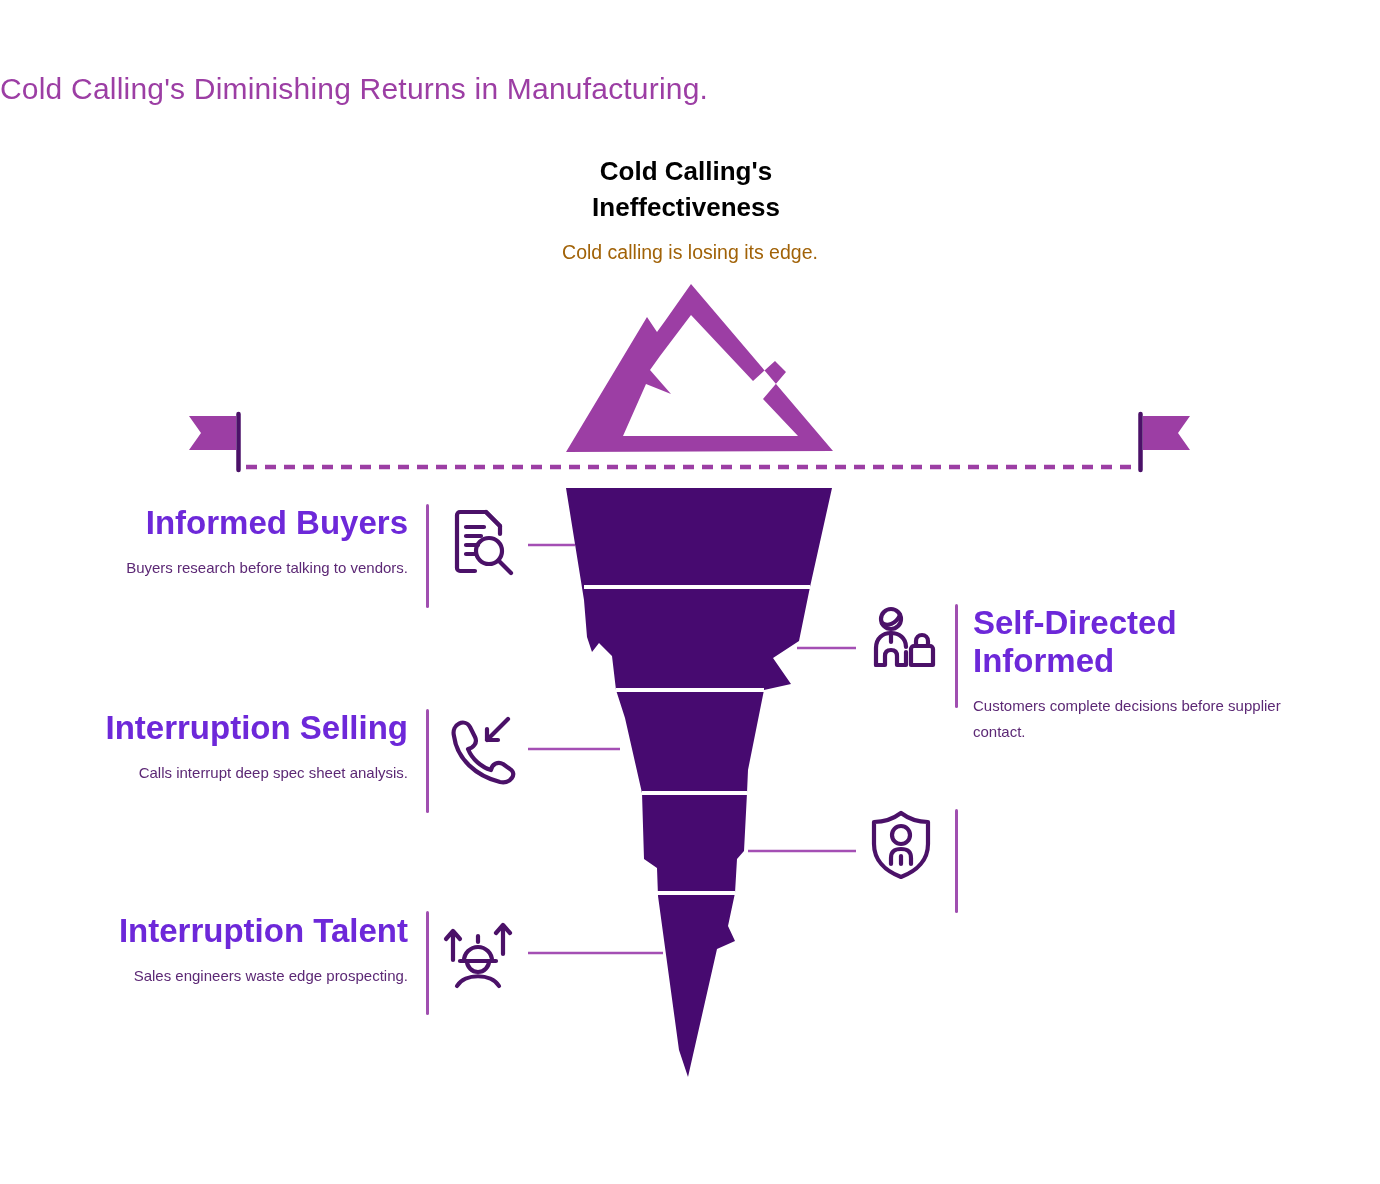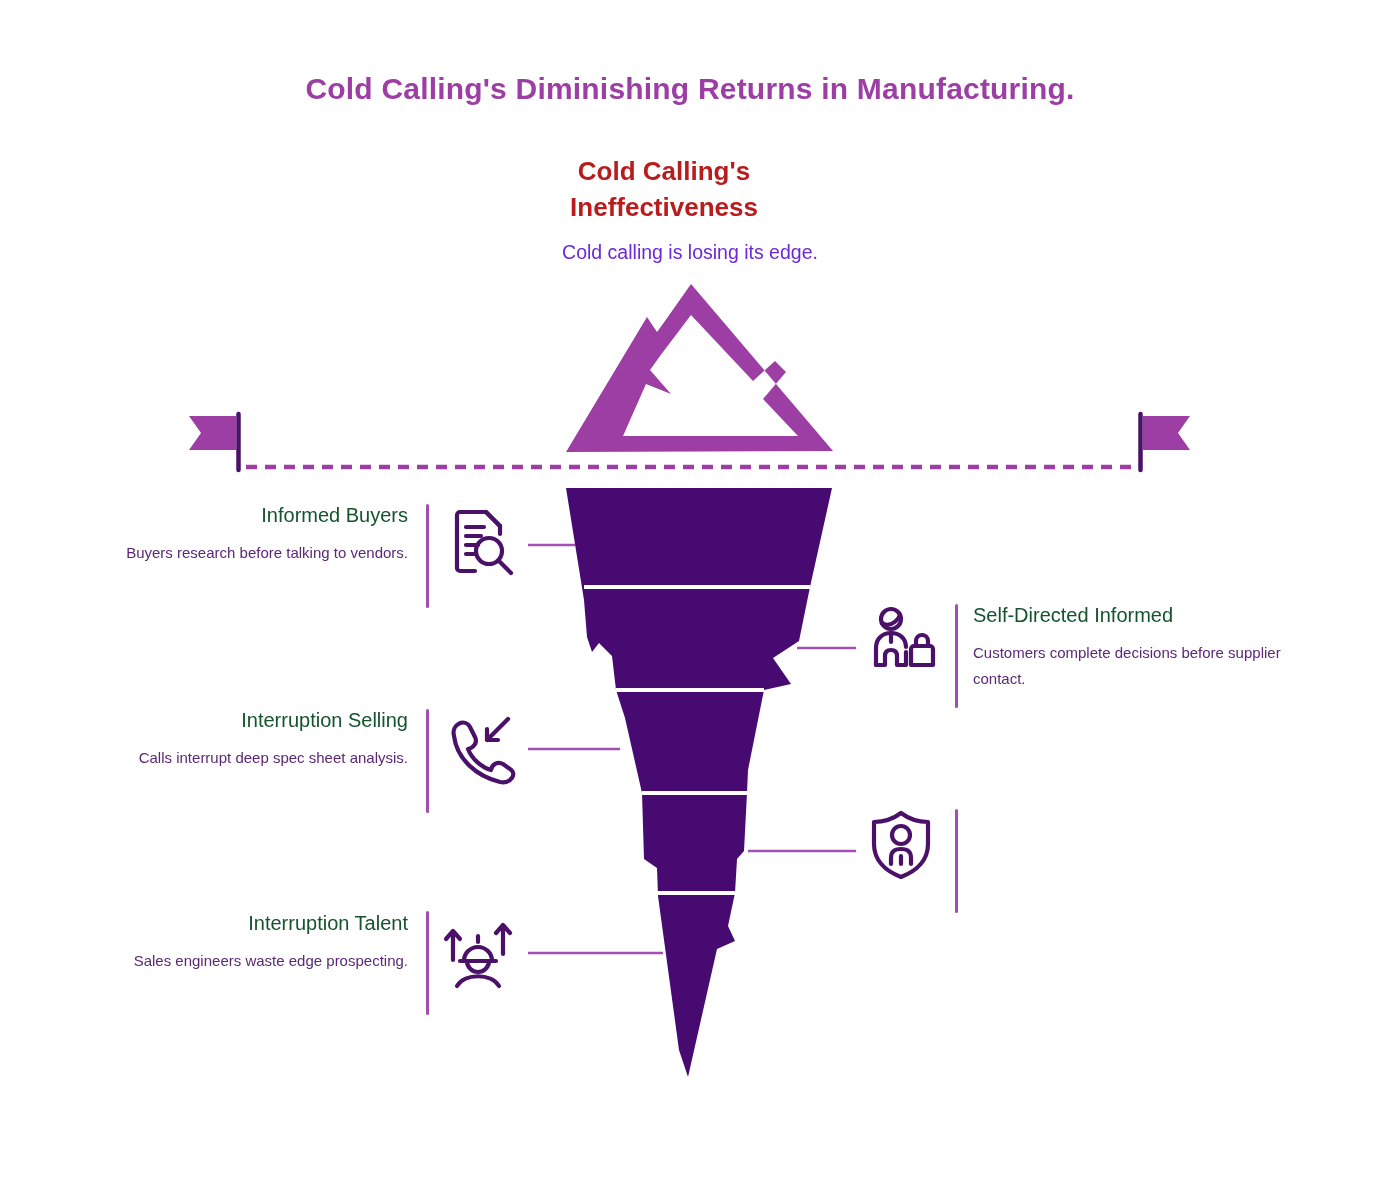--- a/index.html
+++ b/index.html
@@ -3,33 +3,33 @@
 <meta charset="utf-8">
 <style>
   html,body{margin:0;padding:0;background:#ffffff;}
   .canvas{
     position:relative;width:1380px;height:1184px;background:#ffffff;
     font-family:"Liberation Sans",sans-serif;overflow:hidden;
   }
   .abs{position:absolute;}
   .scene-svg{position:absolute;left:0;top:0;width:1380px;height:1184px;}
   .page-title{
-    left:0;top:72px;width:1380px;text-align:center;
-    font-size:30px;font-weight:bold;color:#9C3EA4;letter-spacing:.2px;
+    left:0;top:72px;width:1380px;text-align:left;
+    font-size:30px;font-weight:normal;color:#9C3EA4;letter-spacing:.2px;
   }
   .summit-heading{
-    left:414px;top:153px;width:500px;text-align:center;
-    font-size:26px;font-weight:bold;color:#b91c1c;line-height:36px;
+    left:436px;top:153px;width:500px;text-align:center;
+    font-size:26px;font-weight:bold;color:#000000;line-height:36px;
   }
   .summit-heading span{display:block;}
   .summit-subtitle{
     left:440px;top:241px;width:500px;text-align:center;
-    font-size:19.5px;color:#6d28d9;
+    font-size:19.5px;color:#a16207;
   }
-  .co-title{font-size:20px;font-weight:normal;color:#14532d;margin:0 0 13px 0;}
+  .co-title{font-size:33px;font-weight:bold;color:#6d28d9;margin:0 0 13px 0;}
   .co-desc{font-size:15px;line-height:26px;color:#5C2875;margin:0;}
   .co-left{width:330px;text-align:right;}
   .co-right{width:310px;text-align:left;}
   .divider{width:3px;height:104px;background:#A04FB0;border-radius:2px;}
   .icon-box{width:76px;height:76px;}
   .icon-box svg{width:76px;height:76px;display:block;}
   .stroke{fill:none;stroke:#4B1168;stroke-width:4.2;stroke-linecap:round;stroke-linejoin:round;}
 </style>
 </head>
 <body>

